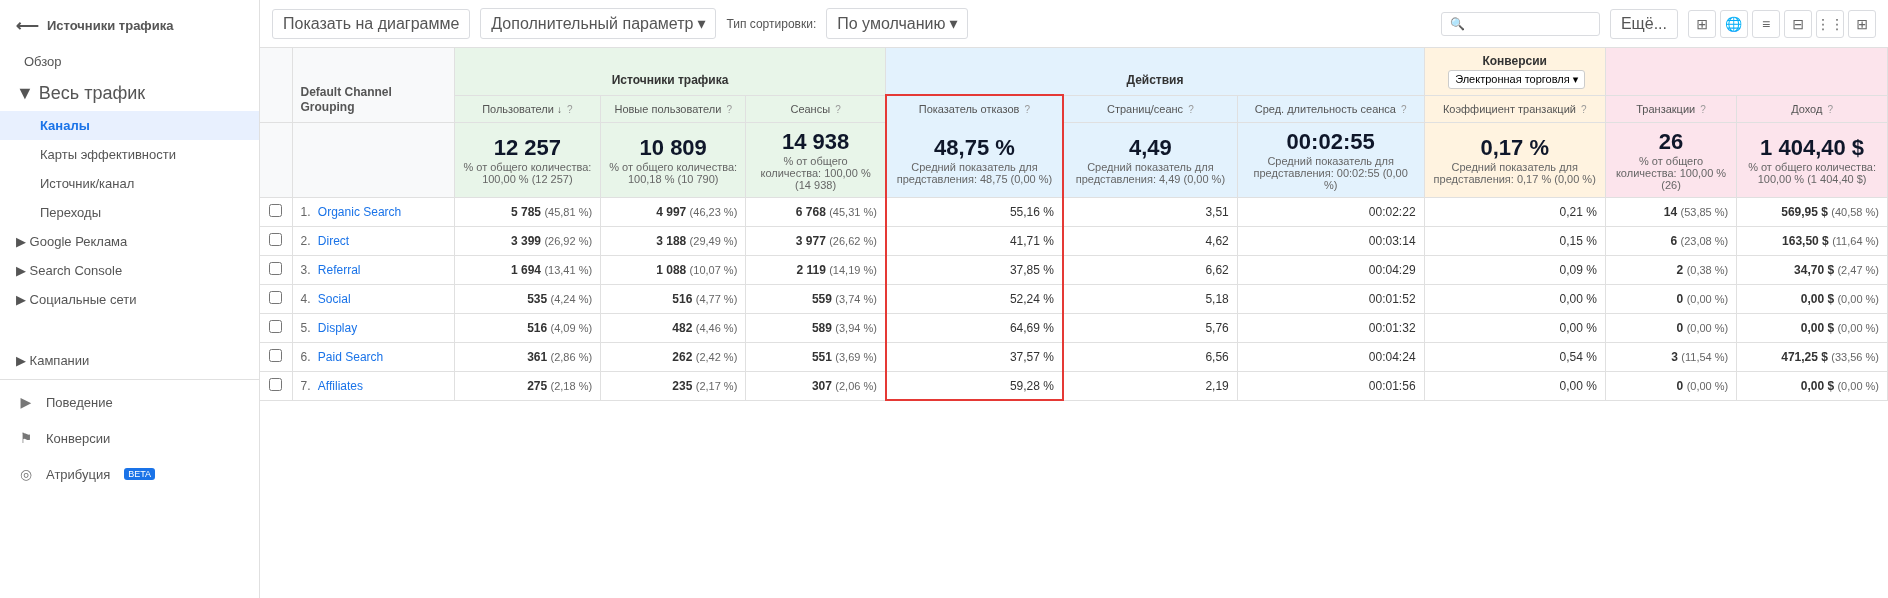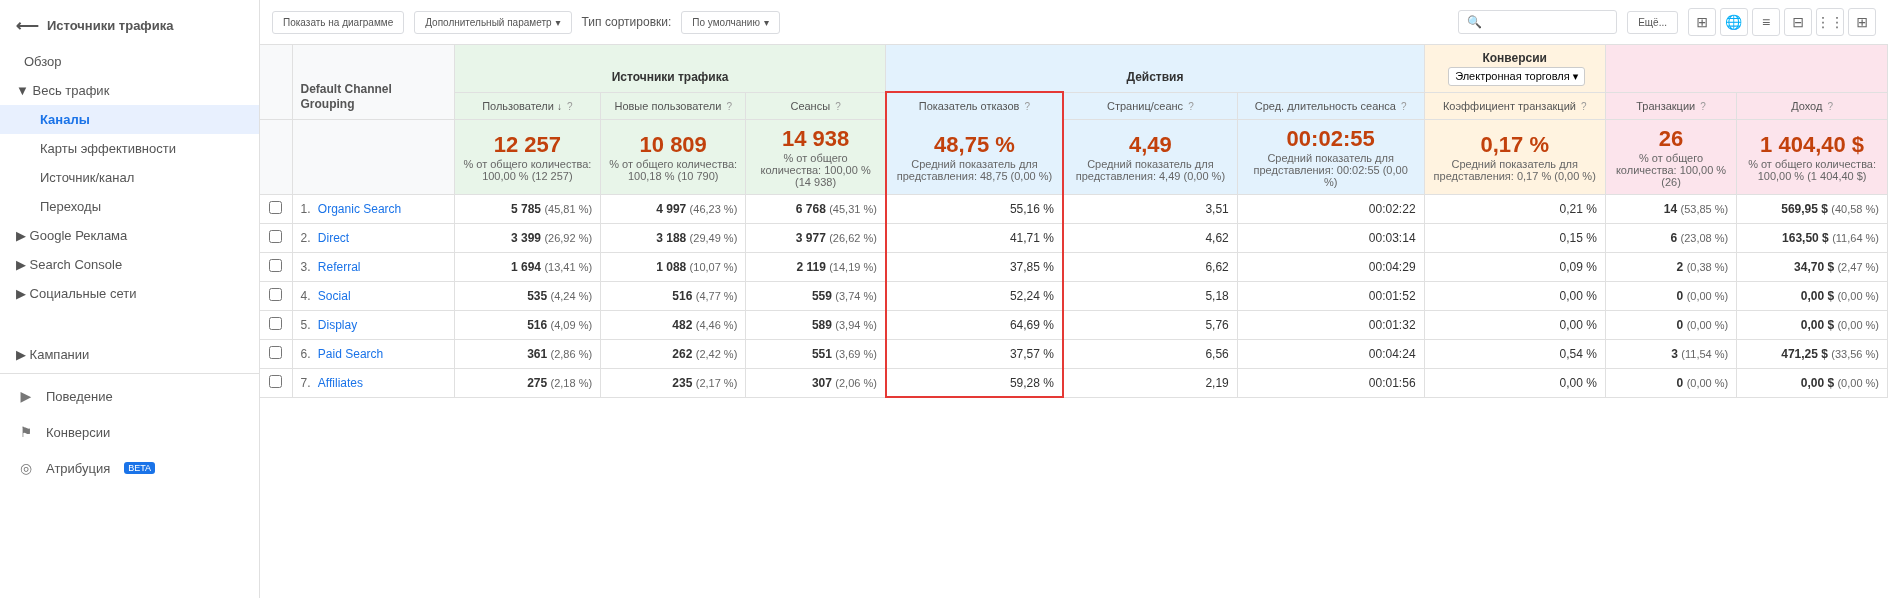--- a/index.html
+++ b/index.html
@@ -18,21 +18,21 @@
     .sidebar-divider { border-top: 1px solid #e0e0e0; margin: 4px 0; }
     .sidebar-icon-item { display: flex; align-items: center; gap: 10px; padding: 8px 16px; cursor: pointer; color: #555; font-size: 13px; }
     .sidebar-icon { width: 20px; height: 20px; display: flex; align-items: center; justify-content: center; font-size: 14px; color: #777; }
     .beta-badge { font-size: 9px; background: #1a73e8; color: #fff; padding: 1px 4px; border-radius: 3px; margin-left: 4px; }
 
     
     .main { flex: 1; display: flex; flex-direction: column; overflow: hidden; }
     
     
     .toolbar { display: flex; align-items: center; padding: 8px 12px; border-bottom: 1px solid #e0e0e0; gap: 10px; min-height: 44px; }
-    .toolbar-btn { display: flex; align-items: center; gap: 4px; padding: 5px 10px; border: 1px solid #dadce0; border-radius: 3px; cursor: pointer; font-size: 10px; color: #555; background: #fff; }
+    .toolbar-btn { display: flex; align-items: center; gap: 4px; padding: 5px 10px; border: 1px solid #dadce0; border-radius: 3px; cursor: pointer; font-size: 16px; color: #555; background: #fff; }
     .toolbar-label { font-size: 12px; color: #555; }
     .toolbar-spacer { flex: 1; }
     .toolbar-search { display: flex; align-items: center; border: 1px solid #dadce0; border-radius: 3px; padding: 4px 8px; gap: 6px; }
     .toolbar-search input { border: none; outline: none; font-size: 12px; width: 120px; }
     .toolbar-icons { display: flex; gap: 4px; }
     .toolbar-icon { width: 28px; height: 28px; display: flex; align-items: center; justify-content: center; cursor: pointer; color: #666; font-size: 14px; border: 1px solid #dadce0; border-radius: 3px; }
 
     
     .table-area { flex: 1; overflow: auto; }
     
@@ -41,21 +41,21 @@
     th { padding: 6px 8px; text-align: center; font-size: 11px; font-weight: normal; color: #555; border-bottom: 1px solid #e0e0e0; border-right: 1px solid #e0e0e0; vertical-align: bottom; line-height: 1.3; }
     th.left { text-align: left; }
     td { padding: 6px 8px; font-size: 12px; border-bottom: 1px solid #e0e0e0; border-right: 1px solid #e0e0e0; text-align: right; vertical-align: middle; }
     td.left { text-align: left; }
     td.center { text-align: center; }
     
     .col-checkbox { width: 32px; text-align: center; }
     .col-name { min-width: 160px; text-align: left; }
     
     .summary-row td { background: #f8f9fa; font-size: 11px; color: #444; text-align: center; }
-    .summary-main { font-size: 22px; font-weight: bold; color: #c2410c; }
+    .summary-main { font-size: 22px; font-weight: bold; color: #0f172a; }
     .summary-sub { font-size: 11px; color: #666; }
     
     .link { color: #1a73e8; cursor: pointer; text-decoration: none; }
     
     .sort-arrow { font-size: 10px; }
     
     .question { font-size: 10px; color: #999; cursor: help; margin-left: 2px; }
     
     .percentage { color: #666; font-size: 11px; }
   </style>
@@ -67,21 +67,21 @@
   <div class="sidebar">
     <div class="sidebar-header">
       <span style="font-size:16px;">⟵</span>
       <span>Источники трафика</span>
     </div>
 
     <div class="sidebar-item level2">
       <span>Обзор</span>
     </div>
 
-    <div class="sidebar-item level1" style="font-weight:normal; font-size:13px;">
+    <div class="sidebar-item level1" style="font-weight:normal; font-size:18px;">
       <span>▼ Весь трафик</span>
     </div>
 
     <div class="sidebar-item level3 active">
       <span>Каналы</span>
     </div>
 
     <div class="sidebar-item level3">
       <span>Карты эффективности</span>
     </div>

